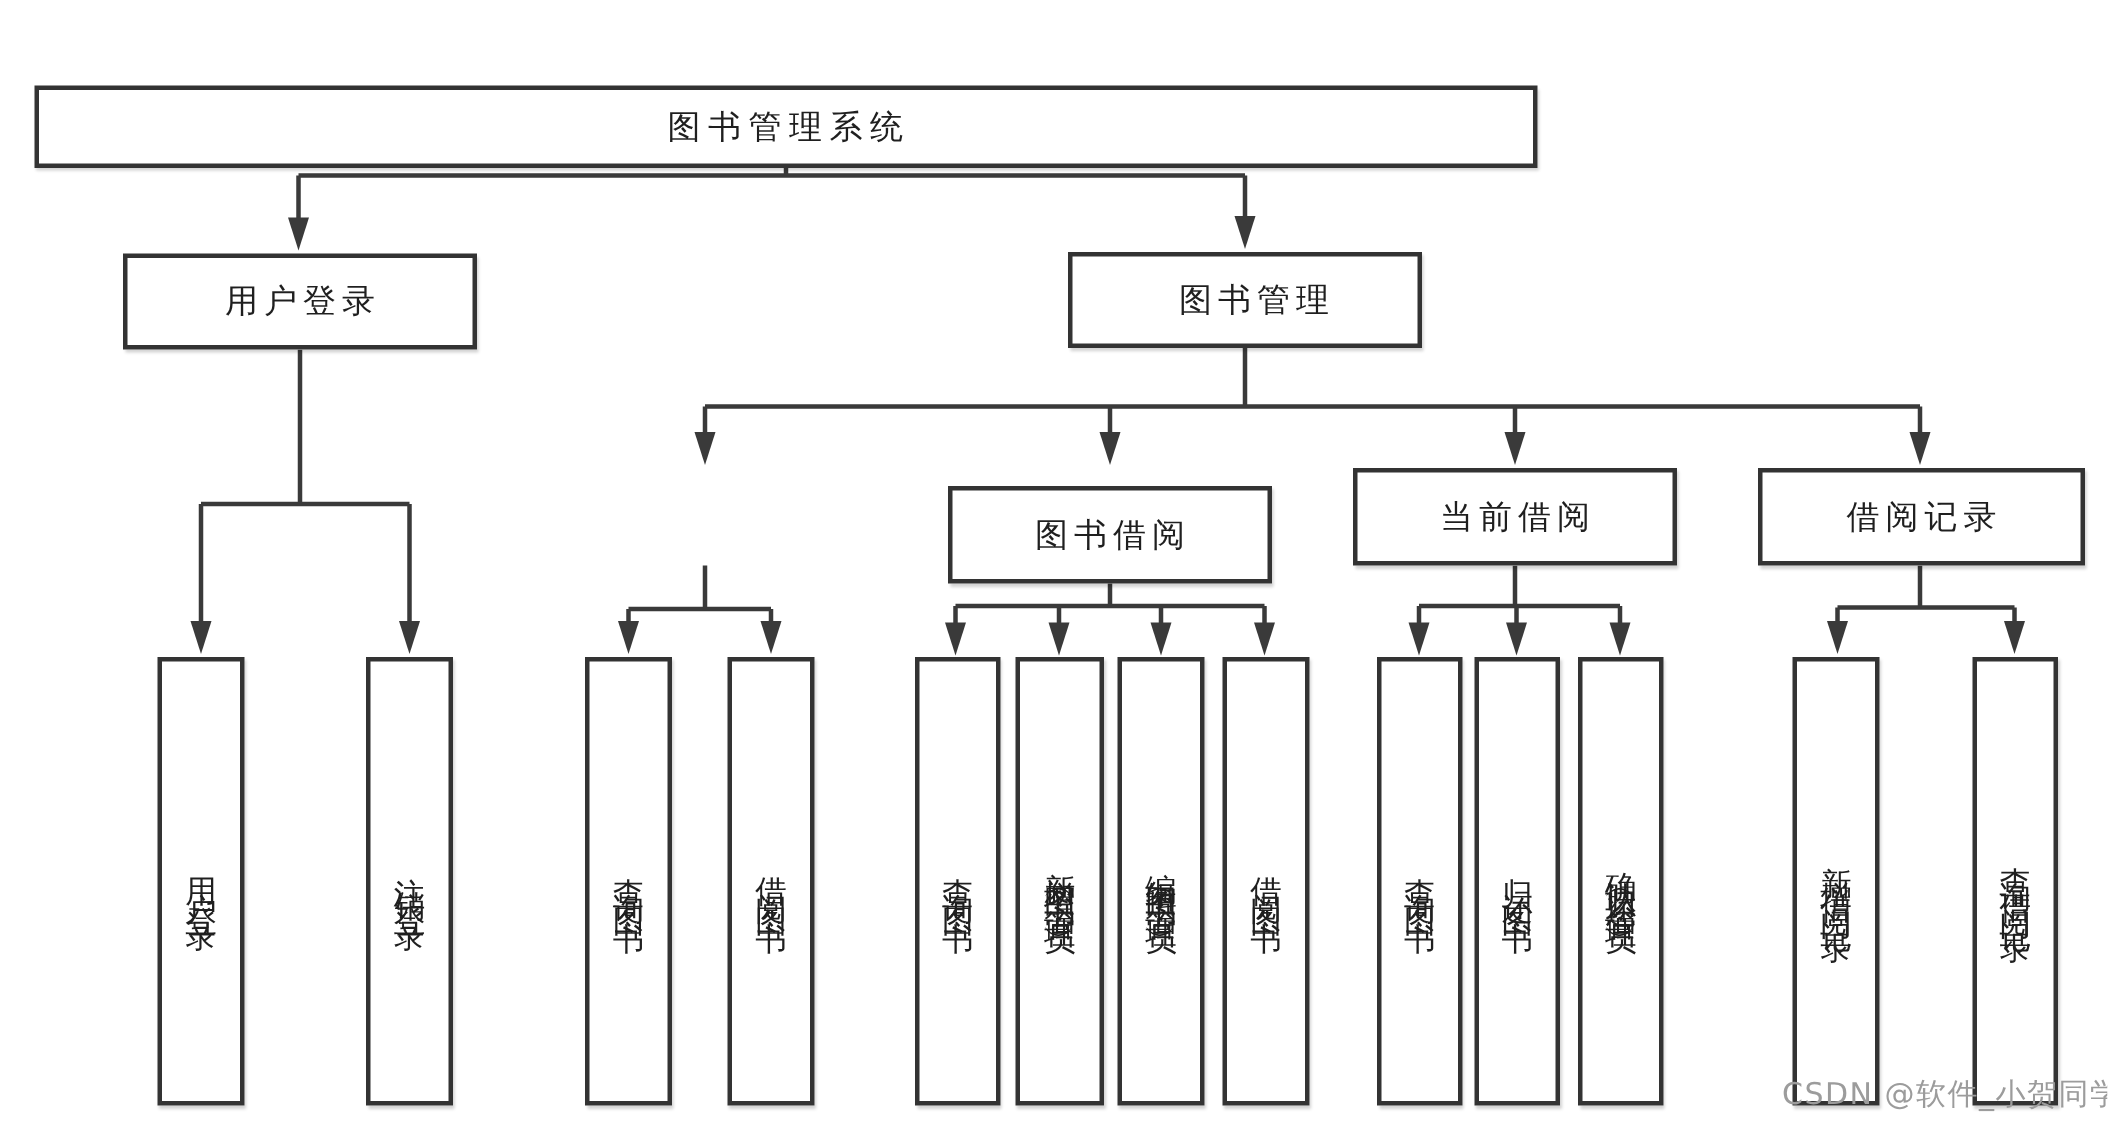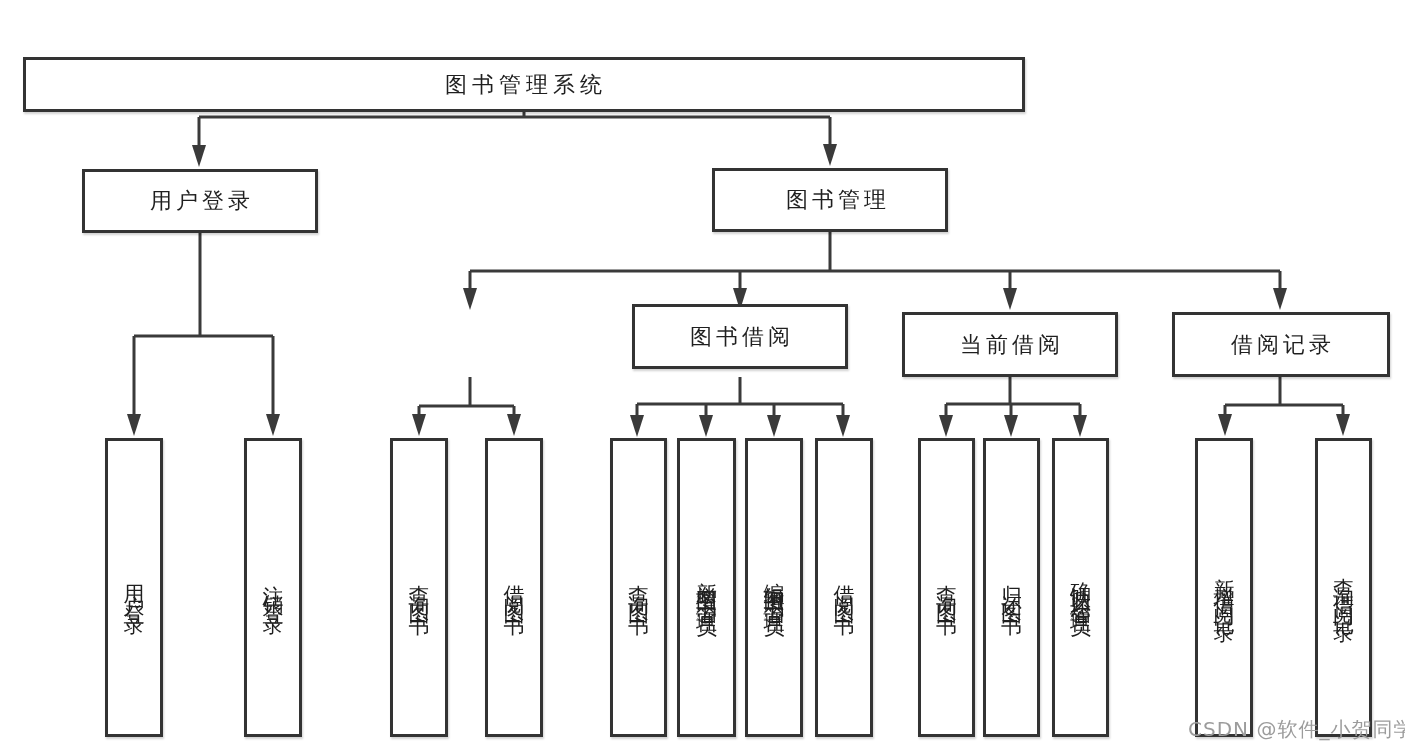--- a/index.html
+++ b/index.html
@@ -72,21 +72,21 @@
     <span>图书管理系统</span>
   </div>
 
   <div class="box hbox" style="left:82px;top:169px;width:236px;height:64px;">
     <span>用户登录</span>
   </div>
   <div class="box hbox" style="left:712px;top:168px;width:236px;height:64px;padding-left:12px;">
     <span>图书管理</span>
   </div>
 
-  <div class="box hbox" style="left:632px;top:304px;width:216px;height:65px;">
+  <div class="box hbox" style="left:632px;top:324px;width:216px;height:65px;">
     <span>图书借阅</span>
   </div>
   <div class="box hbox" style="left:902px;top:312px;width:216px;height:65px;">
     <span>当前借阅</span>
   </div>
   <div class="box hbox" style="left:1172px;top:312px;width:218px;height:65px;">
     <span>借阅记录</span>
   </div>
 
   <div class="box vbox ls4" style="left:105px;top:438px;width:58px;height:299px;">

